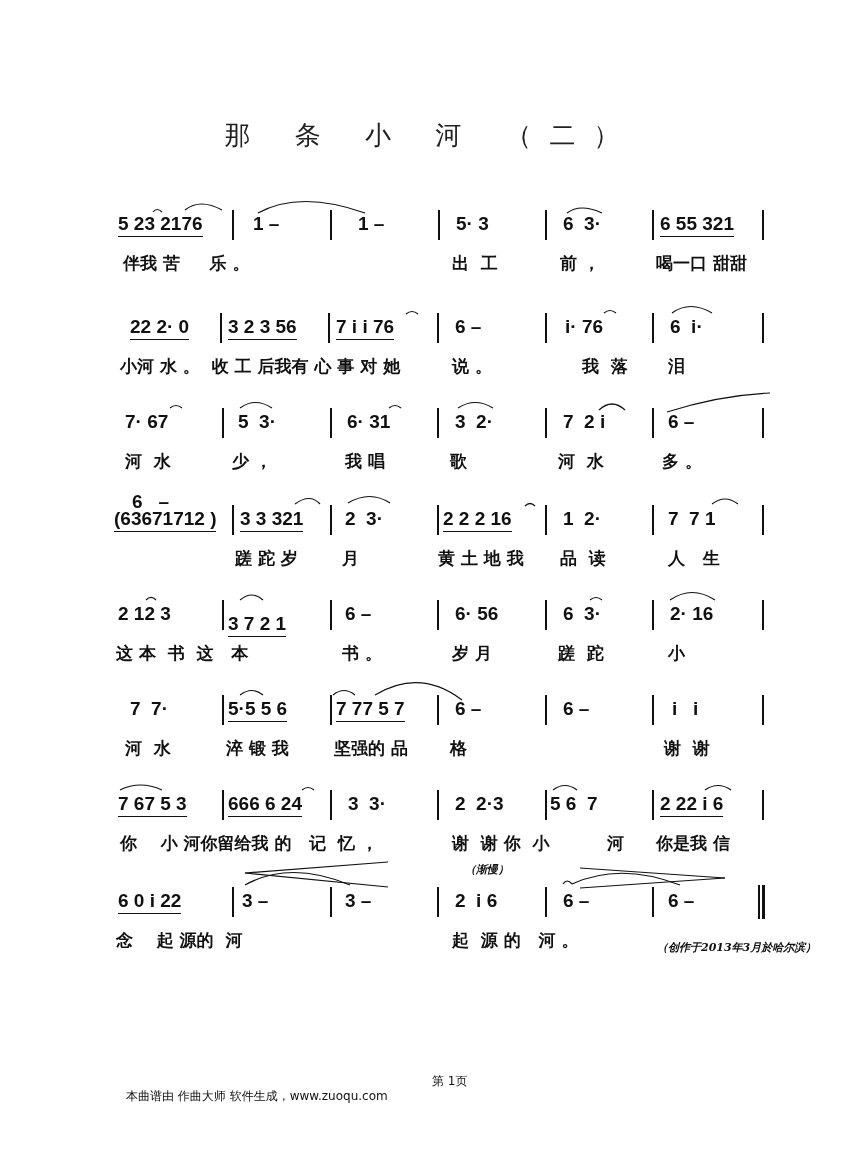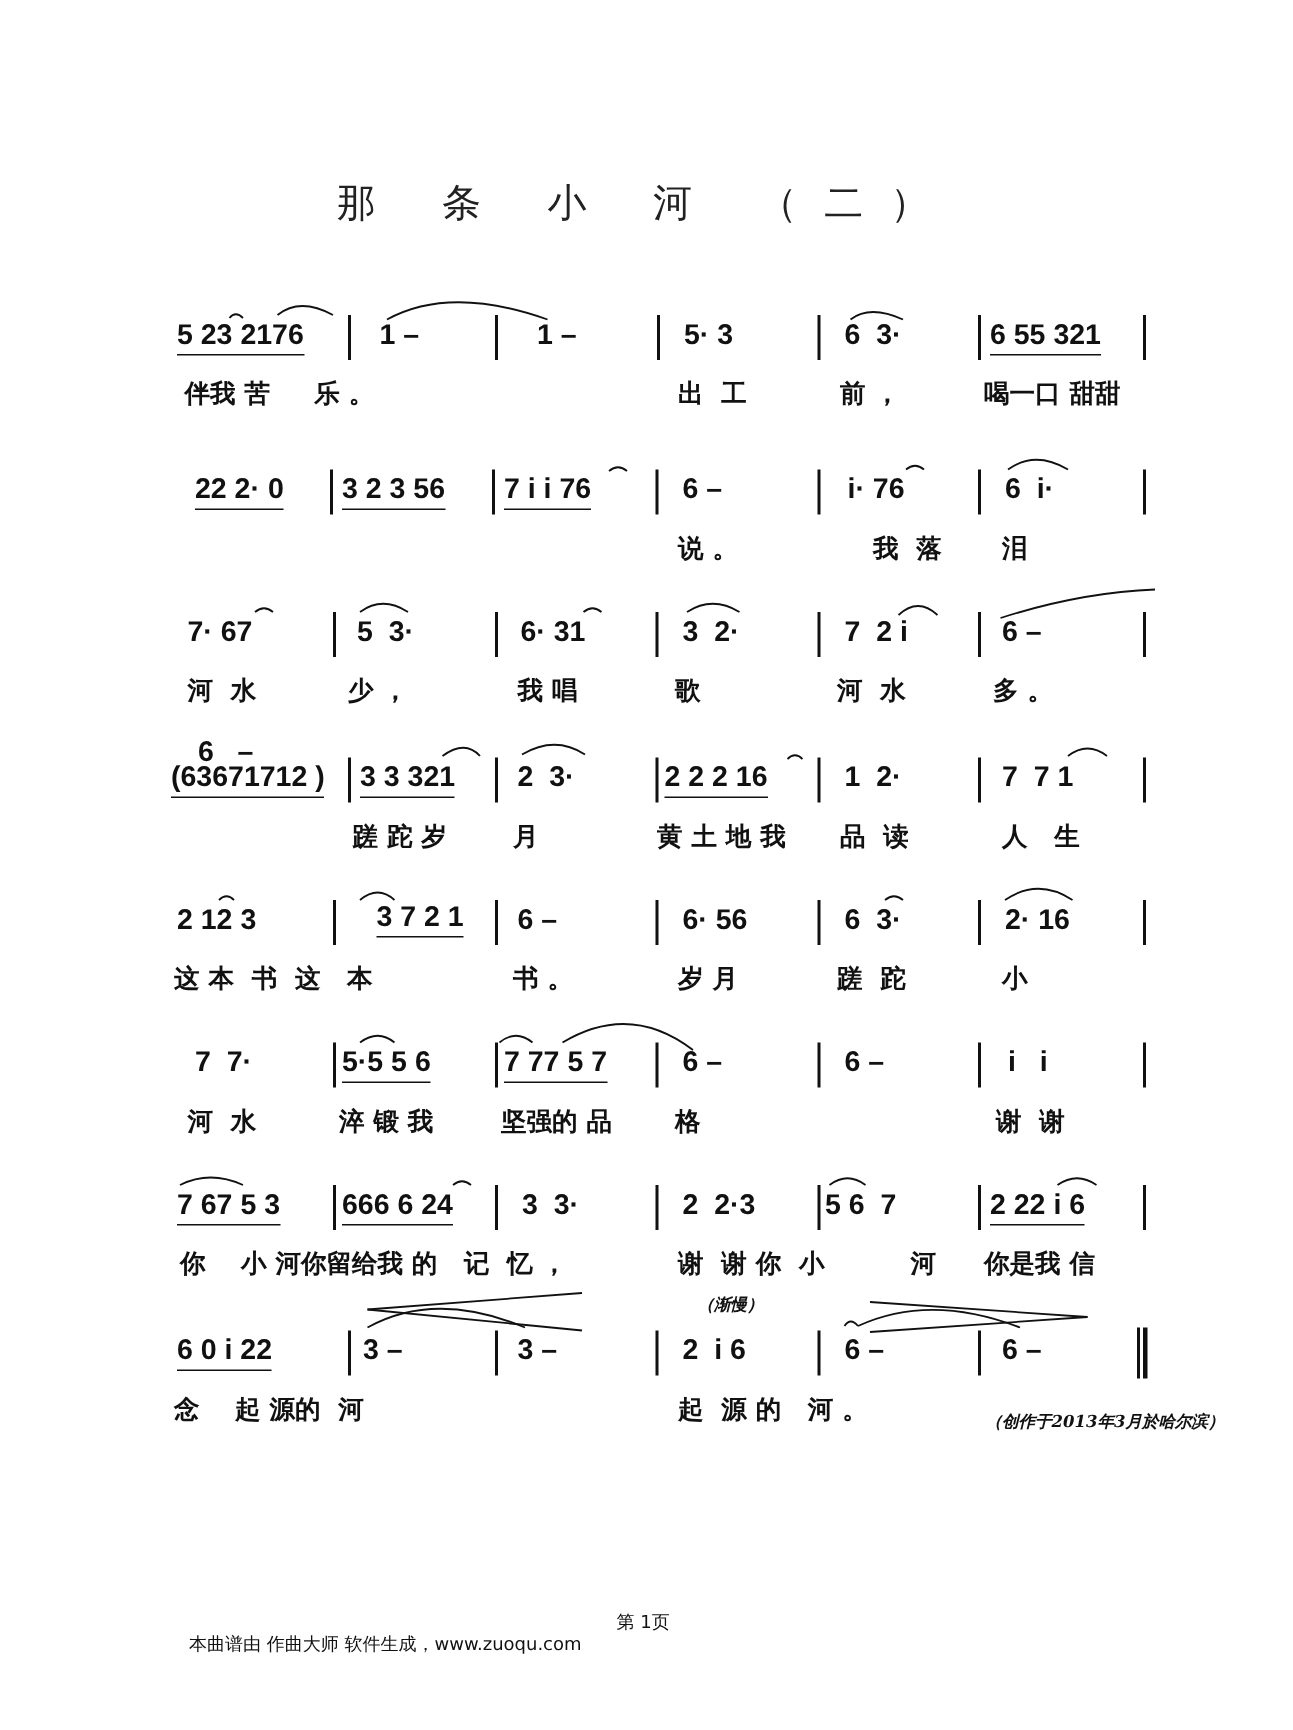--- a/index.html
+++ b/index.html
@@ -45,20 +45,21 @@
       <div class="bar" style="left: 437px; top: 0px;"></div>
       <div class="bar" style="left: 545px; top: 0px;"></div>
       <div class="bar" style="left: 652px; top: 0px;"></div>
       <div class="bar" style="left: 762px; top: 0px;"></div>
       <span class="note ul1" style="left: 130px; top: 3px;">22 2· 0</span>
       <span class="note ul1" style="left: 228px; top: 3px;">3 2 3 56</span>
       <span class="note ul1" style="left: 336px; top: 3px;">7 i i 76</span>
       <span class="note" style="left: 455px; top: 3px;">6 –</span>
       <span class="note" style="left: 565px; top: 3px;">i· 76</span>
       <span class="note" style="left: 670px; top: 3px;">6  i·</span>
+      <span class="lyric" style="left: 120px; top: 42px;">小河 水 。  收 工 后我有 心 事 对 她</span>
       <span class="lyric" style="left: 452px; top: 42px;">说 。</span>
       <span class="lyric" style="left: 558px; top: 42px; margin-left: 24px;">我  落</span>
       <span class="lyric" style="left: 668px; top: 42px;">泪</span>
     </div>
     <div class="row" style="top: 408px;">
       <div class="bar" style="left: 222px; top: 0px;"></div>
       <div class="bar" style="left: 330px; top: 0px;"></div>
       <div class="bar" style="left: 437px; top: 0px;"></div>
       <div class="bar" style="left: 545px; top: 0px;"></div>
       <div class="bar" style="left: 652px; top: 0px;"></div>
@@ -97,21 +98,21 @@
       <span class="lyric" style="left: 668px; top: 42px;">人   生</span>
     </div>
     <div class="row" style="top: 600px;">
       <div class="bar" style="left: 222px; top: 0px;"></div>
       <div class="bar" style="left: 330px; top: 0px;"></div>
       <div class="bar" style="left: 437px; top: 0px;"></div>
       <div class="bar" style="left: 545px; top: 0px;"></div>
       <div class="bar" style="left: 652px; top: 0px;"></div>
       <div class="bar" style="left: 762px; top: 0px;"></div>
       <span class="note" style="left: 118px; top: 3px;">2 12 3</span>
-      <span class="note ul1" style="left: 228px; top: 1px; margin-left: 23px;">3 7 2 1</span>
+      <span class="note ul1" style="left: 228px; top: 13px;">3 7 2 1</span>
       <span class="note" style="left: 345px; top: 3px;">6 –</span>
       <span class="note" style="left: 455px; top: 3px;">6· 56</span>
       <span class="note" style="left: 563px; top: 3px;">6  3·</span>
       <span class="note" style="left: 670px; top: 3px;">2· 16</span>
       <span class="lyric" style="left: 116px; top: 42px;">这 本  书  这   本</span>
       <span class="lyric" style="left: 342px; top: 42px;">书 。</span>
       <span class="lyric" style="left: 452px; top: 42px;">岁 月</span>
       <span class="lyric" style="left: 558px; top: 42px;">蹉  跎</span>
       <span class="lyric" style="left: 668px; top: 42px;">小</span>
     </div>
@@ -213,14 +214,14 @@
   <path d="M245 885 Q290 860 350 885" stroke="#111" fill="none" stroke-width="1.2"></path>
   <path d="M580 868 L725 878" stroke="#111" fill="none" stroke-width="1.2"></path>
   <path d="M580 888 L725 878" stroke="#111" fill="none" stroke-width="1.2"></path>
   <path d="M572 884 Q620 862 680 885" stroke="#111" fill="none" stroke-width="1.2"></path>
   <path d="M563 884 Q567 878 572 884" stroke="#111" fill="none" stroke-width="1.2"></path>
 </svg>
 
 <div class="small-note" style="left:465px; top:862px;">（渐慢）</div>
 <div class="small-note" style="left:657px; top:940px;">（创作于2013年3月於哈尔滨）</div>
 
-<div class="footer" style="left:411px; top:1073px;">第 1页</div>
+<div class="footer" style="left:432px; top:1073px;">第 1页</div>
 <div class="footer" style="left:126px; top:1088px;">本曲谱由 作曲大师 软件生成，www.zuoqu.com</div>
 
 </body></html>

